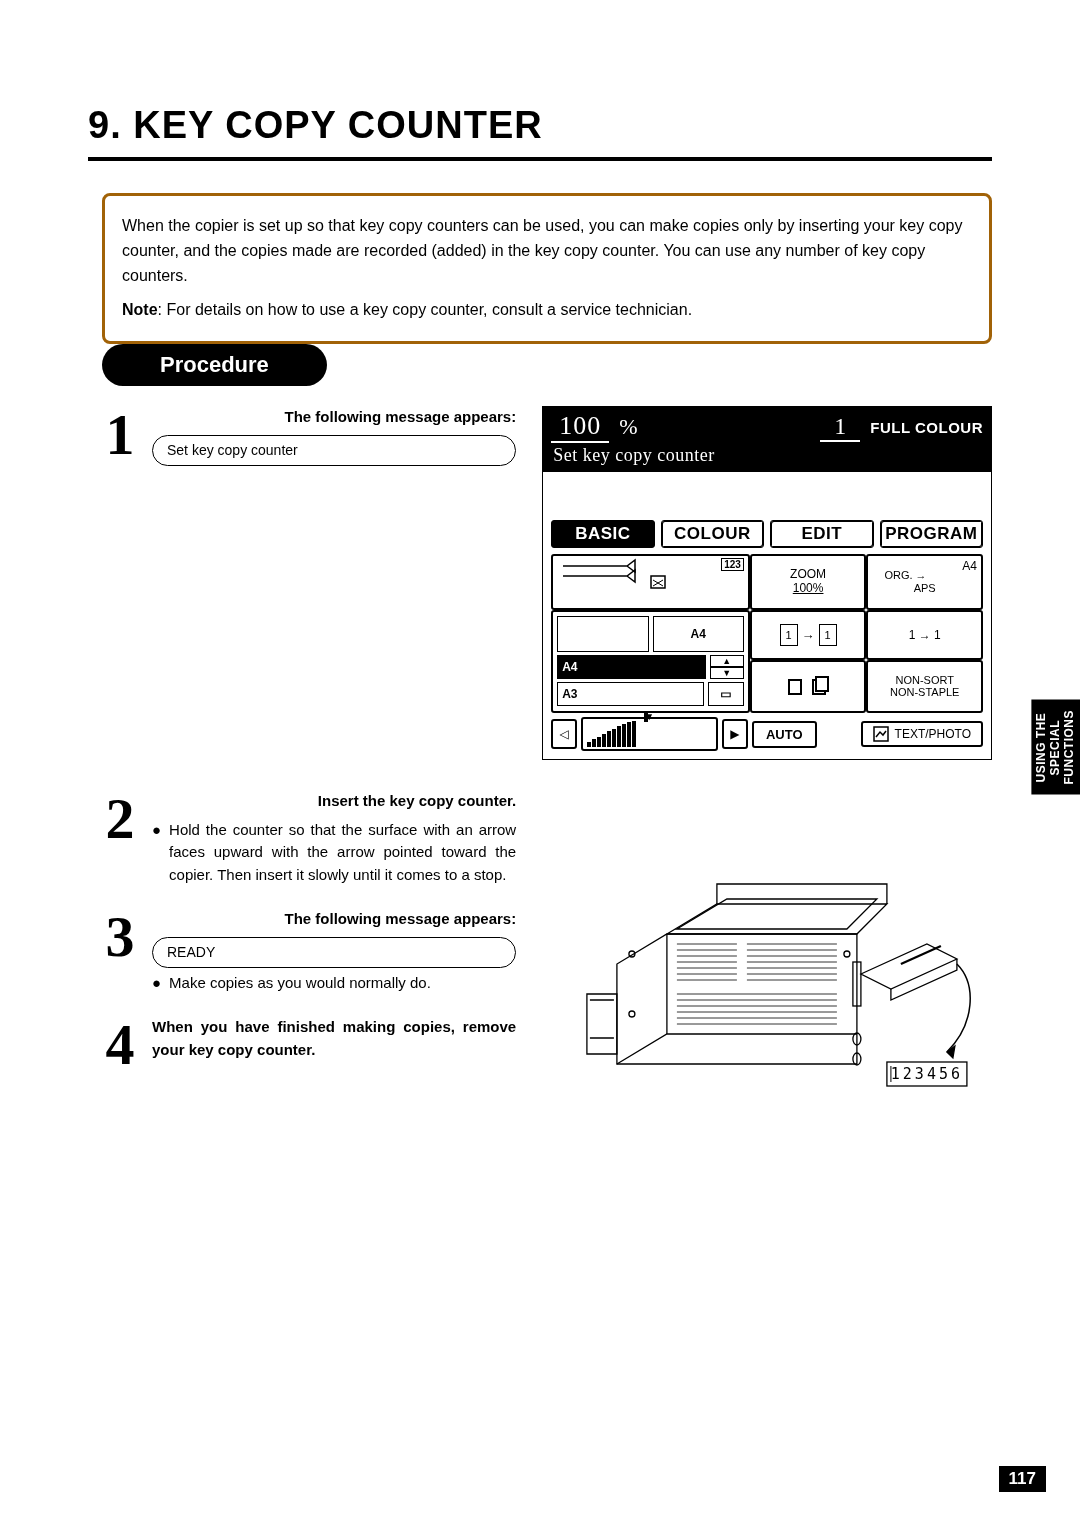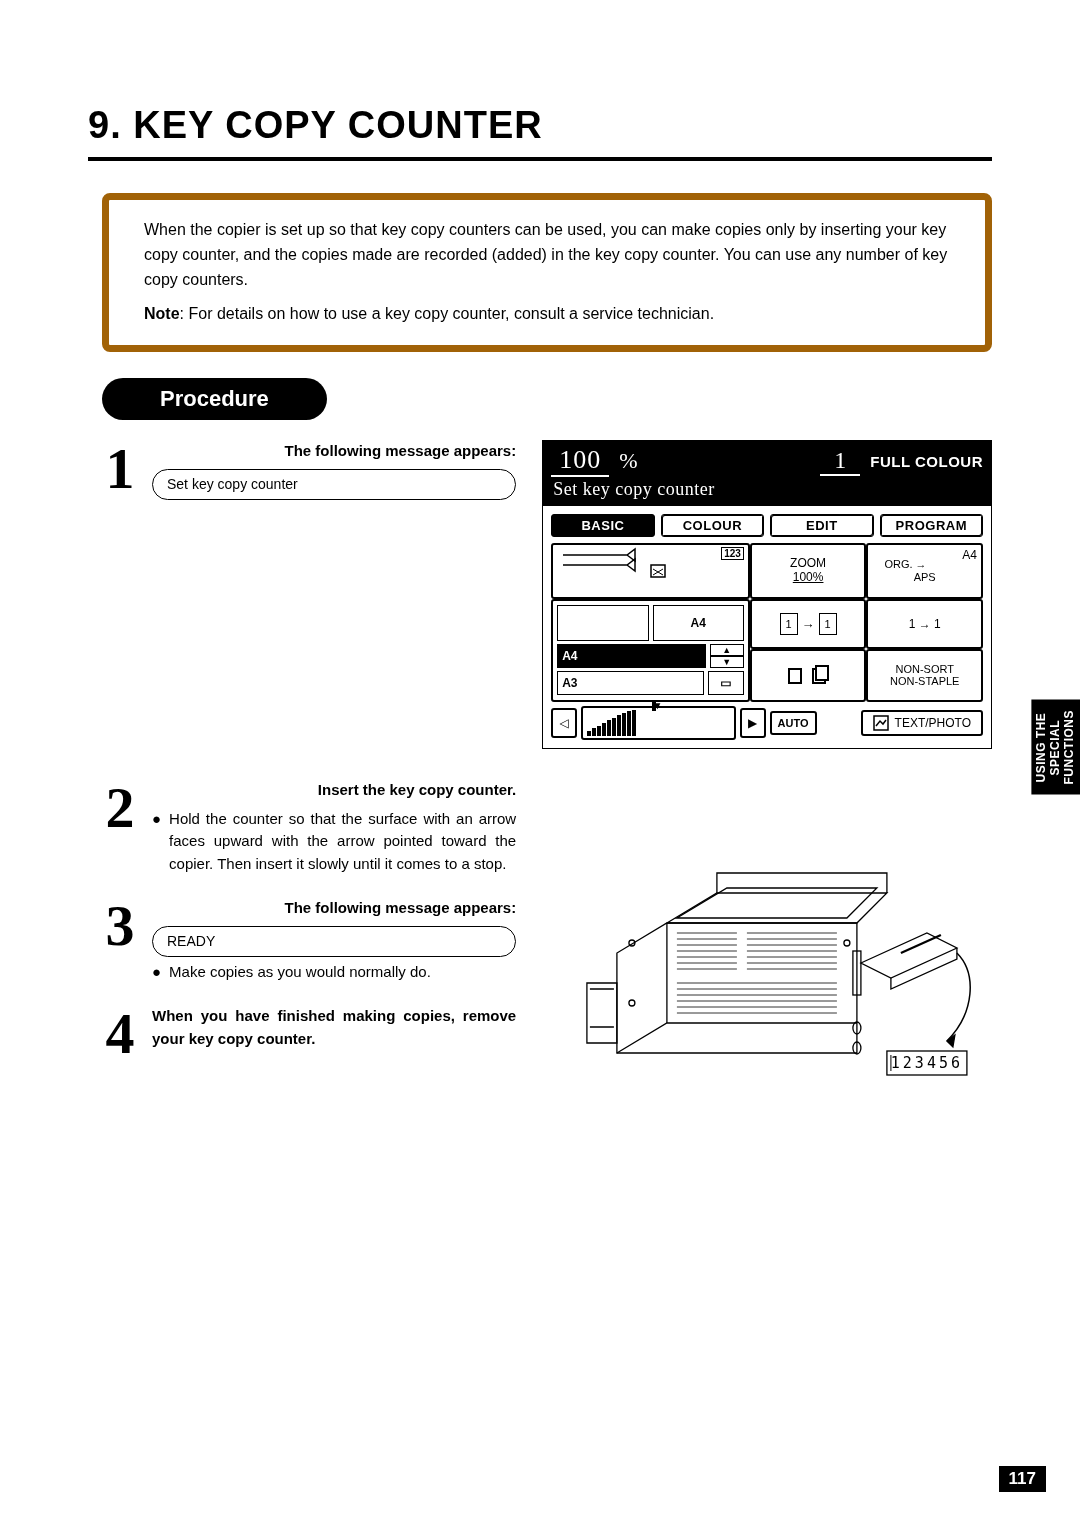--- a/index.html
+++ b/index.html
@@ -24,25 +24,24 @@
     margin: 0 0 10px 0;
     color: #000;
     padding-top: 24px;
   }
   .title-rule {
     border: none;
     border-top: 4px solid #000;
     margin: 0 0 32px 0;
   }
   .intro-box {
-    border: 7px solid #a16207;
+    border: 3px solid #a16207;
     border-radius: 8px;
-    padding: 18px 22px 18px 35px;
+    padding: 18px 22px 18px 17px;
     margin-left: 14px;
-    margin-bottom: 26px;
     font-size: 16px;
     line-height: 1.55;
   }
   .intro-box p { margin: 0 0 10px 0; }
   .intro-box p:last-child { margin: 0; }
   .note-label { font-weight: 700; }
   .procedure-pill {
     background: #000;
     color: #fff;
     font-weight: 700;
@@ -119,24 +118,25 @@
     background:#000; color:#fff; font-family: 'Times New Roman', serif;
     font-size: 18px; padding: 0 10px 6px 10px; letter-spacing: 0.5px;
   }
   .lcd-body {
     padding: 8px;
   }
   .tab-row {
     display: flex; gap: 6px; margin-bottom: 6px;
   }
   .tab {
-    flex:1; text-align:center; font-weight:700; font-size:13px;
+    flex:1; text-align:center; font-weight:700; font-size:17px;
     border:1px solid #000; padding:3px 0; border-radius:3px;
     box-shadow: inset -1px -1px 0 #000, inset 1px 1px 0 #000;
     letter-spacing: 0.5px;
+    margin-top: 40px;
   }
   .tab.active { background:#000; color:#fff; }
   .lcd-grid {
     display:grid;
     grid-template-columns: 46% 27% 27%;
     grid-template-rows: auto auto auto;
     gap: 0;
     font-size: 12px;
   }
   .cell {
@@ -169,21 +169,21 @@
     display:flex; align-items:center; justify-content:center; font-size:12px;
   }
   .density-bar {
     flex:1; border:2px solid #000; border-radius:3px; height:26px;
     display:flex; align-items:flex-end; padding:2px 4px; gap:1px;
     position:relative;
   }
   .density-bar span { width:4px; background:#000; }
   .density-bar .marker { position:absolute; top:-8px; left:46%; font-size:10px;}
   .auto-btn {
-    border:2px solid #000; border-radius:3px; padding:4px 6px; font-size:11px; font-weight:700;
+    border:2px solid #000; border-radius:3px; padding:4px 12px; font-size:13px; font-weight:700;
   }
   .density-spacer { width:36px; }
   .img-type {
     display:flex; gap:6px; align-items:center; border:2px solid #000; border-radius:3px;
     padding:3px 10px; font-size:12px; justify-content:center;
   }
   .duplex-icons { display:flex; gap:4px; align-items:center; font-size:13px;}
   .duplex-icons .pg { border:1px solid #000; width:16px; height:20px; display:inline-flex; align-items:center; justify-content:center; font-size:11px;}
 
   

